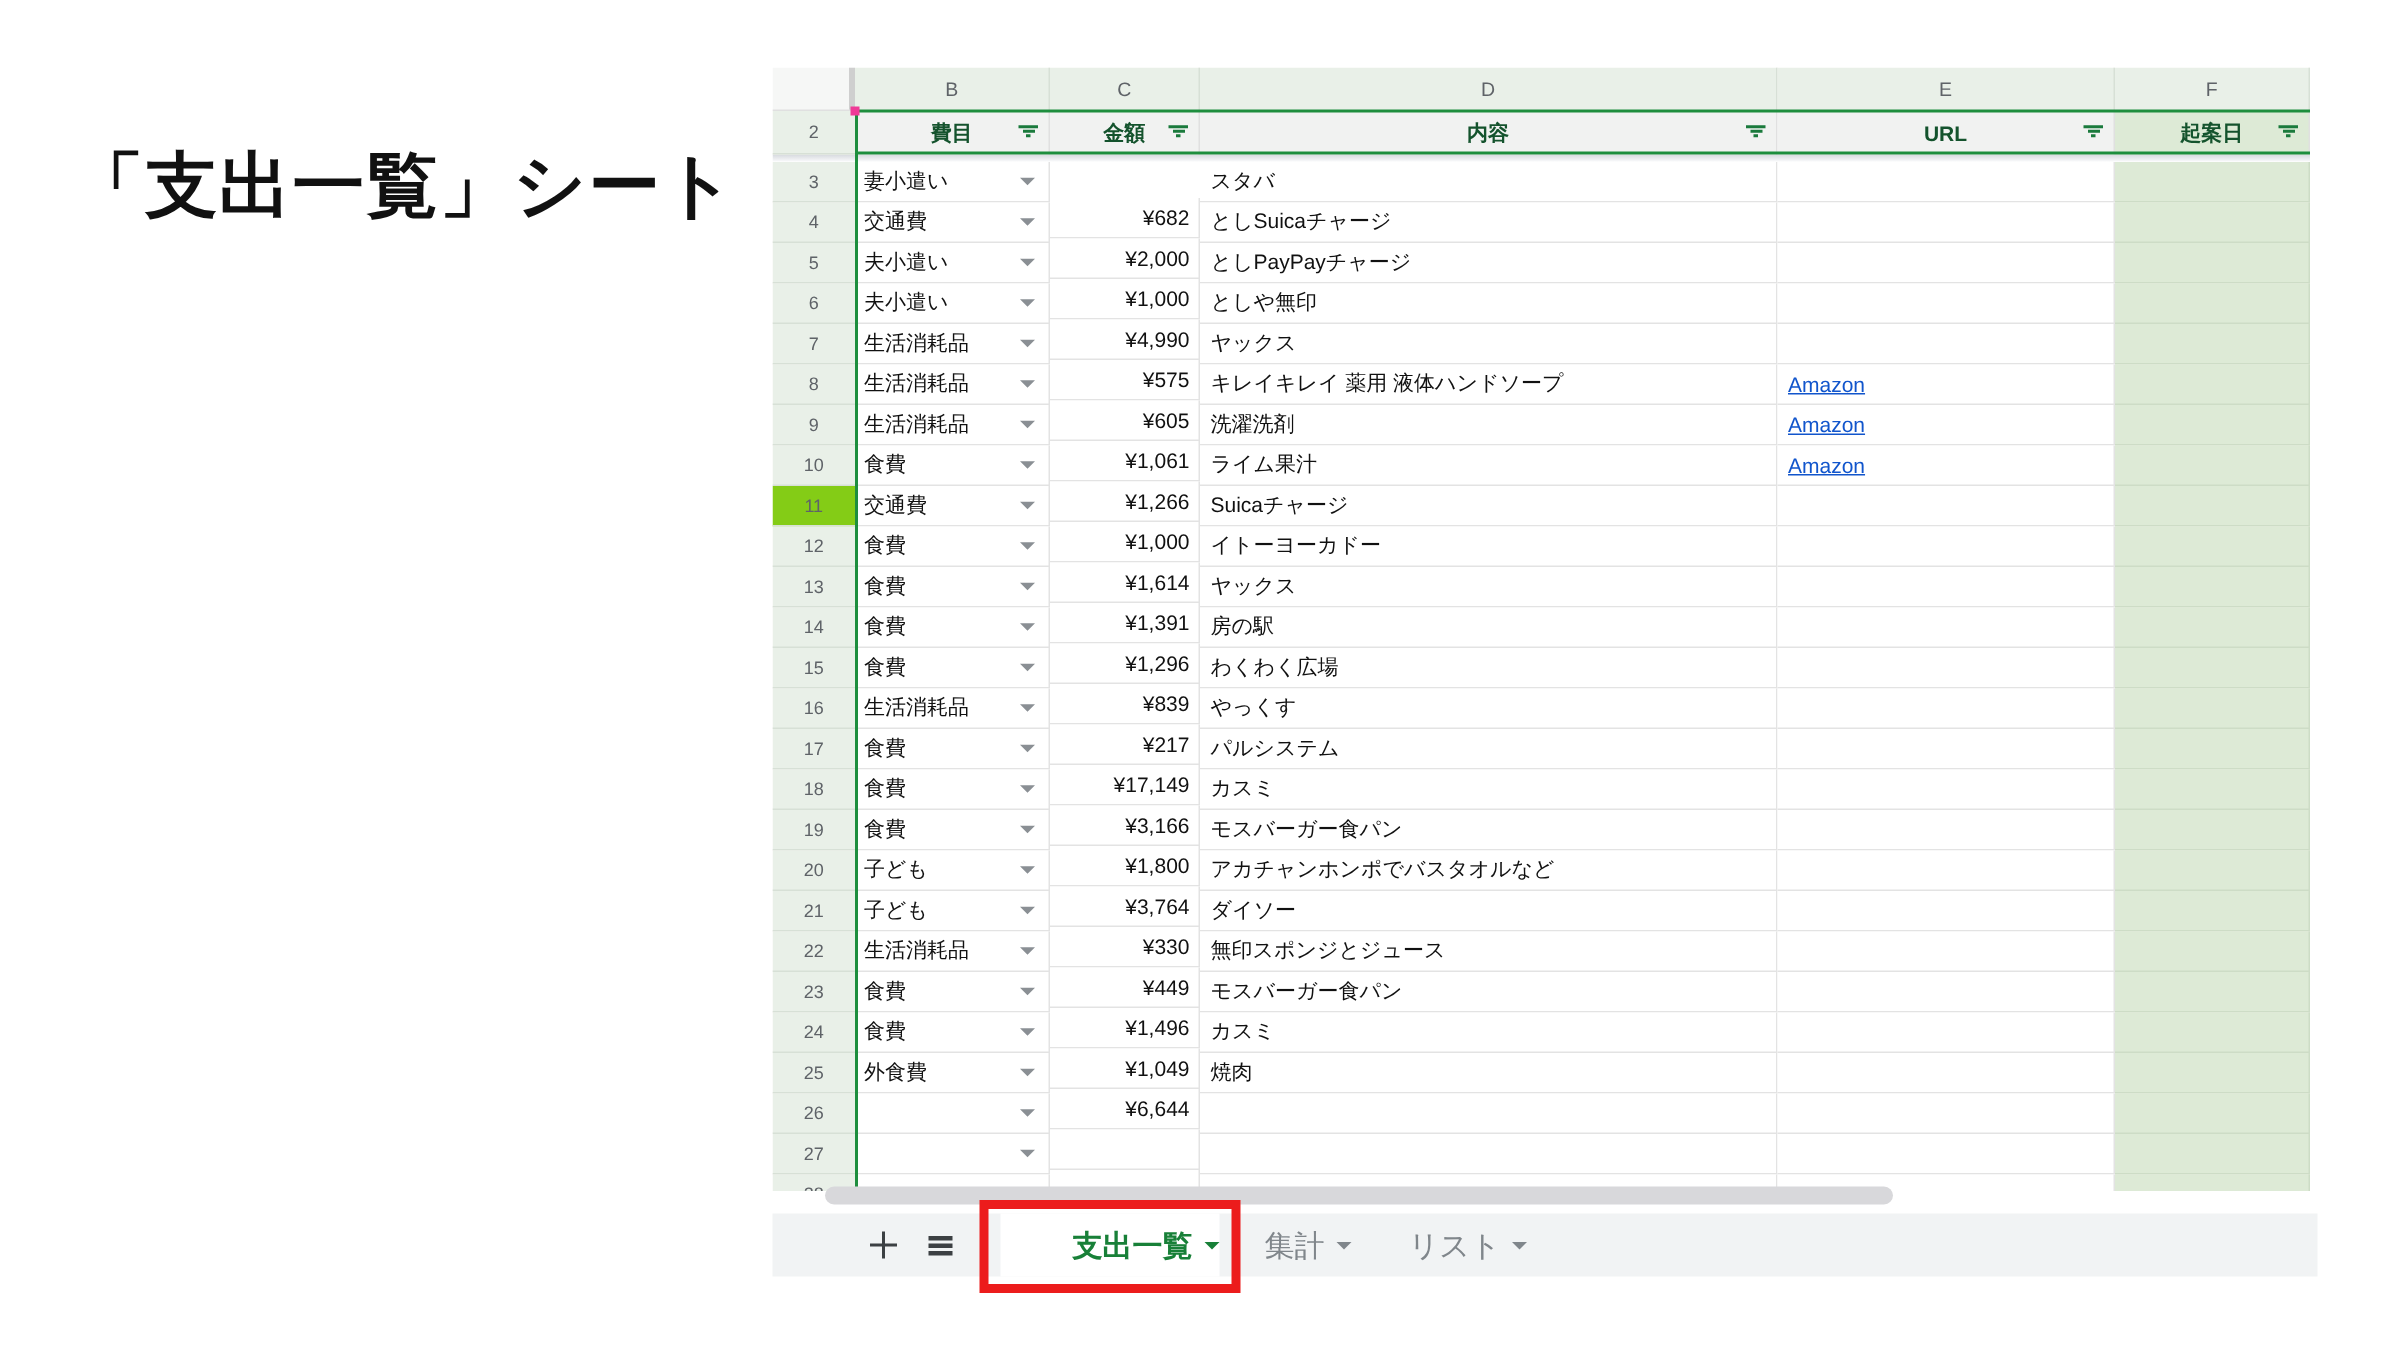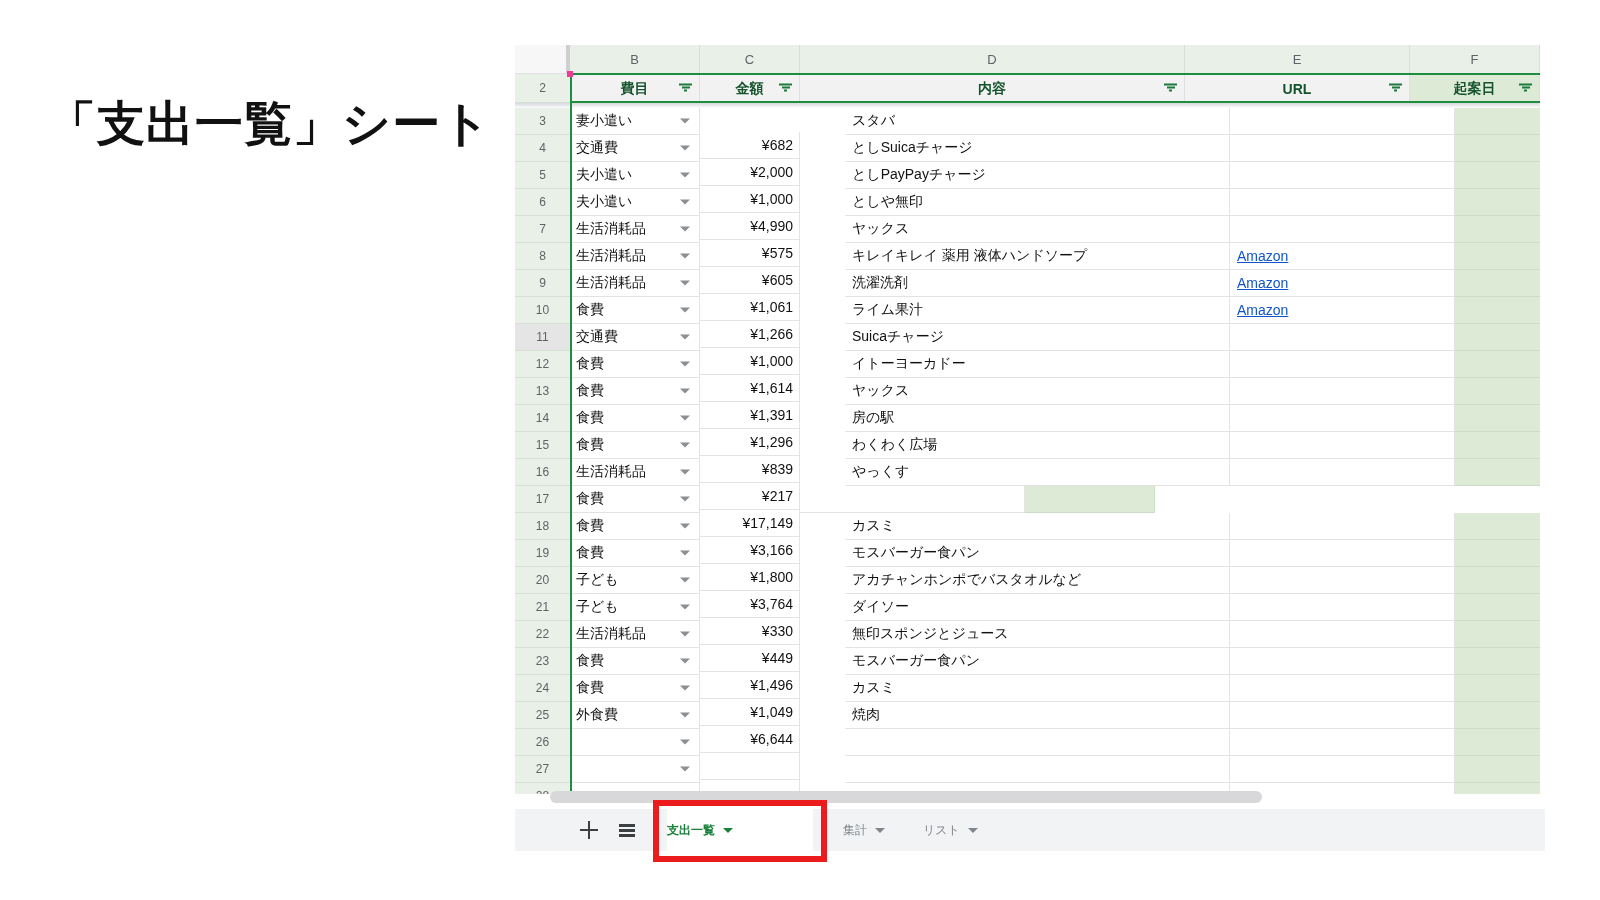--- a/index.html
+++ b/index.html
@@ -19,42 +19,42 @@
   .corner-cell { width:55px; height:29px; background:#f6f7f6; border-right:4px solid #cfcfcf;
                  border-bottom:1px solid #e0e0e0; }
   .colhdr-cell { height:29px; background:#e9f0e8; color:#5f6368; font-size:13px;
                  display:flex; align-items:center; justify-content:center;
                  border-right:1px solid #d7e0d6; }
 
   .hdr-row { display:flex; height:29px; }
   .rownum-cell { width:55px; background:#e9f0e8; color:#5f6368; font-size:12px;
                  display:flex; align-items:center; justify-content:center;
                  border-bottom:1px solid #d7e0d6; flex:none; }
-  .rownum-cell.hl { background:#e5e5e5; }
+  .rownum-cell.hl { background:#84cc16; }
   .hdr-cell { position:relative; height:29px; background:#f1f2f1; color:#14532d;
               font-size:14px; font-weight:bold; display:flex; align-items:center;
               justify-content:center; border-right:1px solid #e0e0e0; }
   .hdr-cell.green { background:#ddead6; }
 
   .filter-icon { position:absolute; right:7px; top:50%; transform:translateY(-50%);
                  width:13px; height:11px; }
   .filter-icon i { display:block; background:#1a7a3c; height:2px; margin:0 auto 1px auto; }
   .filter-icon i:nth-child(1){ width:13px; }
   .filter-icon i:nth-child(2){ width:8px; }
   .filter-icon i:nth-child(3){ width:3px; }
 
   .frozen-shadow { height:5px; background:linear-gradient(#d6d9de,#f4f5f7 80%,#ffffff); }
 
   .grid-row { display:flex; height:27px; }
   .cell { height:27px; background:#fff; font-size:14px; color:#111;
           border-right:1px solid #e3e3e3; border-bottom:1px solid #e3e3e3;
           display:flex; align-items:center; overflow:hidden; white-space:nowrap; }
   .cell.c-cat   { position:relative; padding-left:6px; padding-right:37px; }
   .cell.c-amt   { justify-content:flex-end; padding-right:6px;margin-top:24px; }
-  .cell.c-desc  { padding-left:7px;margin-left:45px; }
+  .cell.c-desc  { padding-left:7px; }
   .cell.c-link  { padding-left:7px; }
   .cell.c-date  { background:#ddead6; border-right:1px solid #cddcc6; border-bottom:1px solid #cddcc6; }
   .cell a { color:#1155cc; text-decoration:underline; }
 
   .dd-arrow { position:absolute; right:9px; top:50%; transform:translateY(-50%);
               width:0; height:0; border-left:5px solid transparent;
               border-right:5px solid transparent; border-top:5px solid #8a8f94; }
 
   .w-rn{width:55px;flex:none;} .w-b{width:130px;flex:none;} .w-c{width:100px;flex:none;}
   .w-d{width:385px;flex:none;} .w-e{width:225px;flex:none;} .w-f{width:130px;flex:none;}
@@ -72,22 +72,22 @@
   
   .tabbar { position:absolute; left:515px; top:809px; width:1030px; height:42px;
             background:#f1f3f4; display:flex; align-items:center; z-index:7; }
   .tb-plus { margin-left:62px; width:24px; height:24px; position:relative; cursor:pointer; }
   .tb-plus i { position:absolute; background:#3c4043; }
   .tb-plus i.h { left:3px; right:3px; top:11px; height:2px; }
   .tb-plus i.v { top:3px; bottom:3px; left:11px; width:2px; }
   .tb-menu { margin-left:14px; width:24px; height:24px; position:relative; }
   .tb-menu i { position:absolute; left:4px; width:16px; height:2.5px; background:#3c4043; }
   .tb-menu i:nth-child(1){top:6px;} .tb-menu i:nth-child(2){top:11px;} .tb-menu i:nth-child(3){top:16px;}
-  .tab { height:42px; display:flex; align-items:center; justify-content:flex-start;
-         font-size:12px; color:#80868b; gap:8px; }
+  .tab { height:42px; display:flex; align-items:center; justify-content:flex-end;
+         font-size:20px; color:#80868b; gap:8px; }
   .tab.active { background:#ffffff; width:146px; margin-left:28px; color:#188038; font-weight:bold; }
   .tab.plain { margin-left:22px; padding:0 8px; }
   .tab-arrow { width:0; height:0; border-left:5px solid transparent; border-right:5px solid transparent;
                border-top:5px solid #80868b; }
   .tab.active .tab-arrow { border-top-color:#188038; }
 
   
   .red-box { position:absolute; left:653px; top:800px; width:174px; height:62px;
              border:6px solid #ec1c1c; z-index:10; pointer-events:none; }
 </style>
@@ -329,20 +329,21 @@
     <div class="cell c-date w-f"></div>
   </div>
 
   <div class="grid-row">
     <div class="rownum-cell w-rn">17</div>
     <div class="cell c-cat w-b">
       <span>食費</span>
       <span class="dd-arrow"></span>
     </div>
     <div class="cell c-amt w-c">¥17,149</div>
+    <div class="cell c-desc w-d">パルシステム</div>
     <div class="cell c-link w-e"></div>
     <div class="cell c-date w-f"></div>
   </div>
 
   <div class="grid-row">
     <div class="rownum-cell w-rn">18</div>
     <div class="cell c-cat w-b">
       <span>食費</span>
       <span class="dd-arrow"></span>
     </div>

